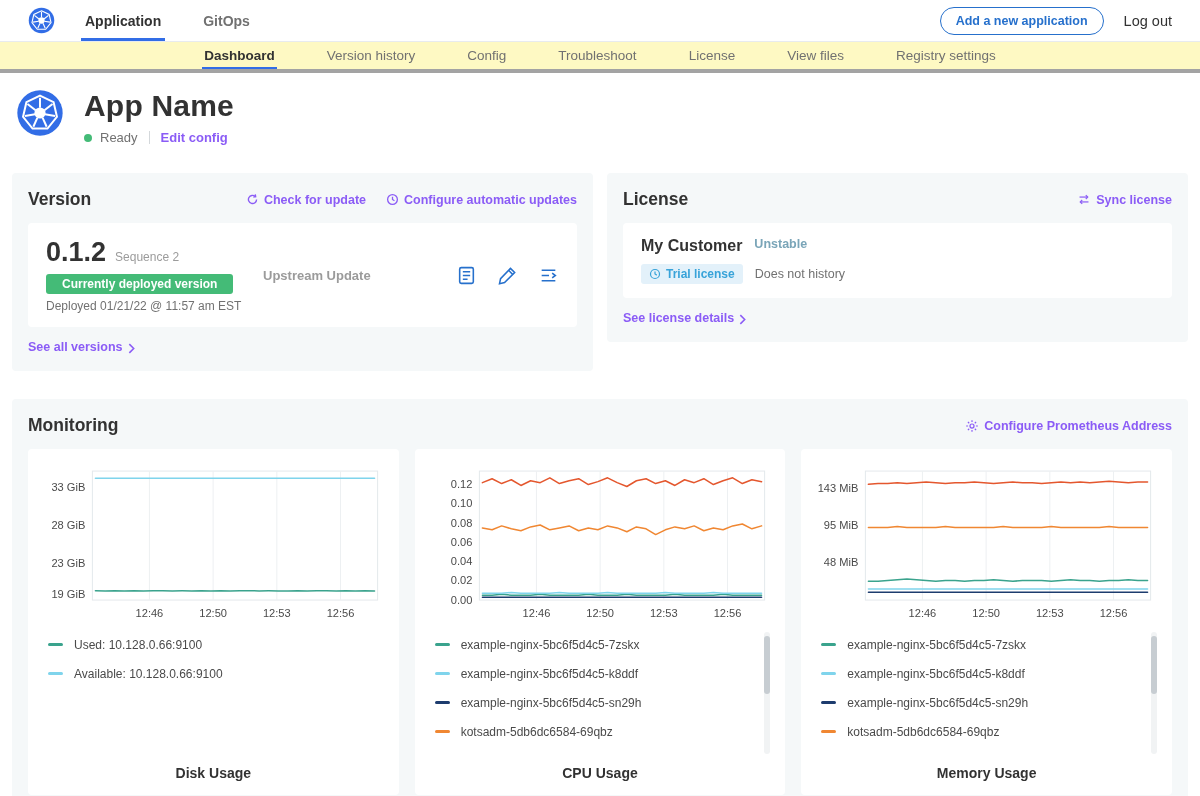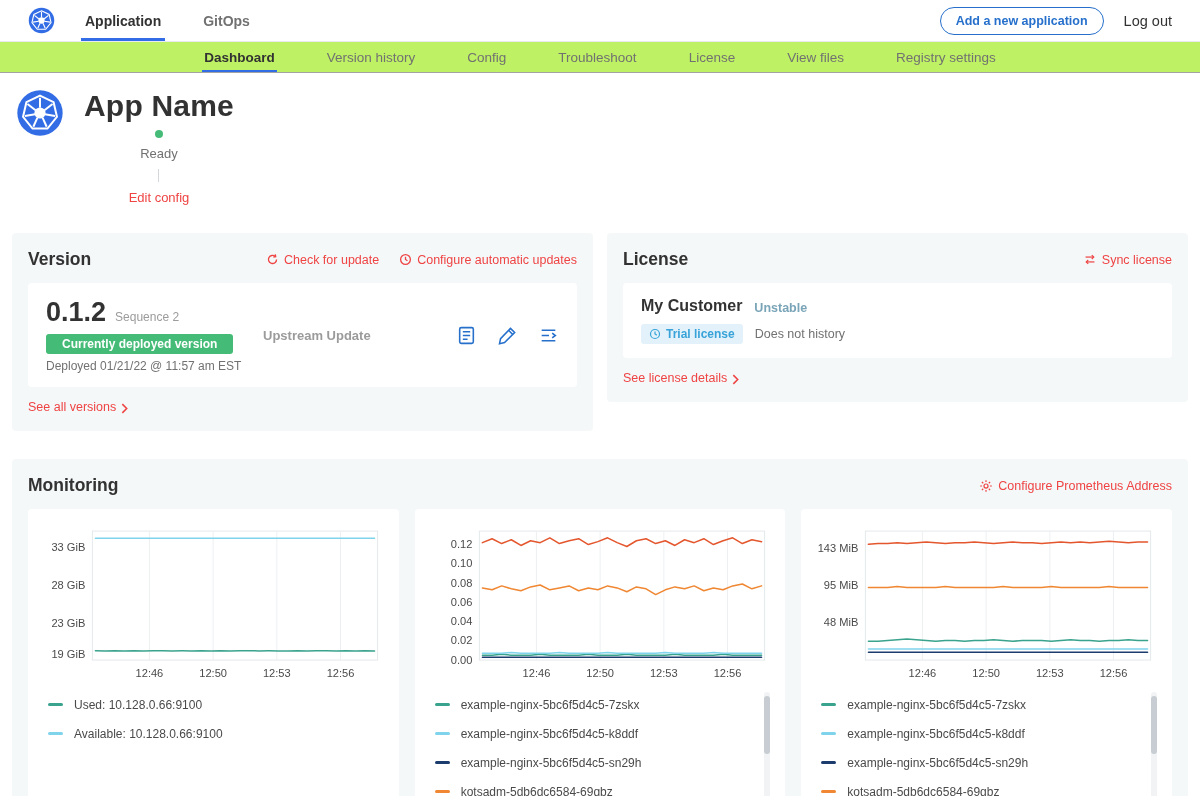--- a/index.html
+++ b/index.html
@@ -28,40 +28,40 @@
   .topnav-right { margin-left:auto; display:flex; align-items:center; gap:20px; }
   .add-app-btn {
     border:1px solid #2670cc; color:#2670cc; background:#fff; font-weight:700;
     font-size:12.5px; padding:6px 15px; border-radius:16px; cursor:pointer;
     font-family:"Liberation Sans", sans-serif;
   }
   .logout { font-size:14.5px; font-weight:500; color:#323232; cursor:pointer; }
 
   
   .subnav {
-    height:31px; background:#bef264; border-bottom:1px solid #a3a3a3;
+    height:31px; background:#fef9c3; border-bottom:4px solid #a3a3a3;
     display:flex; align-items:stretch; justify-content:center; gap:48px;
   }
   .sub-tab {
     display:flex; align-items:center; font-size:13.5px; color:#717171;
     position:relative; cursor:pointer; padding:0 2px;
   }
   .sub-tab.active { color:#323232; font-weight:700; }
   .sub-tab.active::after {
     content:""; position:absolute; left:0; right:0; bottom:0; height:2px; background:#326de6;
   }
 
   
   .app-header { display:flex; align-items:flex-start; padding:16px 16px 20px; gap:20px; }
   .app-title { font-size:30px; font-weight:700; letter-spacing:.2px; }
-  .app-status-row { display:flex; align-items:center; gap:8px; margin-top:7px;flex-direction:column; }
+  .app-status-row { display:flex; align-items:center; gap:8px; margin-top:7px; }
   .status-dot { width:8px; height:8px; border-radius:50%; background:#44bb77; }
   .status-text { font-size:13px; color:#717171; }
   .vdivider { width:1px; height:13px; background:#d4d8db; margin:0 3px; }
-  .link { color:#ef4444; font-weight:400; cursor:pointer; }
+  .link { color:#8b5cf6; font-weight:700; cursor:pointer; }
   .link-13 { font-size:13px; }
   .link-12 { font-size:12.5px; display:inline-flex; align-items:center; gap:5px; }
 
   
   .cards-row {
     display:grid; grid-template-columns:1fr 1fr; gap:14px;
     padding:8px 12px 0; align-items:start;
   }
   .card { background:#f5f8f9; border-radius:4px; padding:16px; }
   .card-header { display:flex; align-items:center; margin-bottom:13px; }
@@ -77,21 +77,21 @@
   .deployed-badge {
     display:inline-block; background:#44bb77; color:#fff; font-size:12px; font-weight:700;
     padding:3px 16px; border-radius:3px; margin:6px 0 5px;
   }
   .deployed-info { font-size:12px; color:#717171; }
   .upstream-label { font-size:13px; font-weight:700; color:#9b9b9b; margin-left:12px; }
   .version-actions { margin-left:auto; display:flex; align-items:center; gap:20px; color:#2670cc; }
   .version-actions .icon-svg { cursor:pointer; }
   .see-link { margin-top:13px; display:inline-flex; align-items:flex-end; gap:5px; font-size:12.5px; }
 
-  .customer-row { display:flex; align-items:flex-end; gap:12px; }
+  .customer-row { display:flex; align-items:flex-start; gap:12px; }
   .customer-name { font-size:16px; font-weight:700; }
   .channel { font-size:12.5px; font-weight:700; color:#7aa5b8; }
   .license-row2 { display:flex; align-items:center; gap:12px; margin-top:9px; }
   .trial-badge {
     display:inline-flex; align-items:center; gap:5px; background:#e3f1fa; color:#38a3d9;
     font-size:12px; font-weight:700; padding:3px 8px; border-radius:3px;
   }
   .expiry { font-size:12.5px; color:#717171; }
 
   

